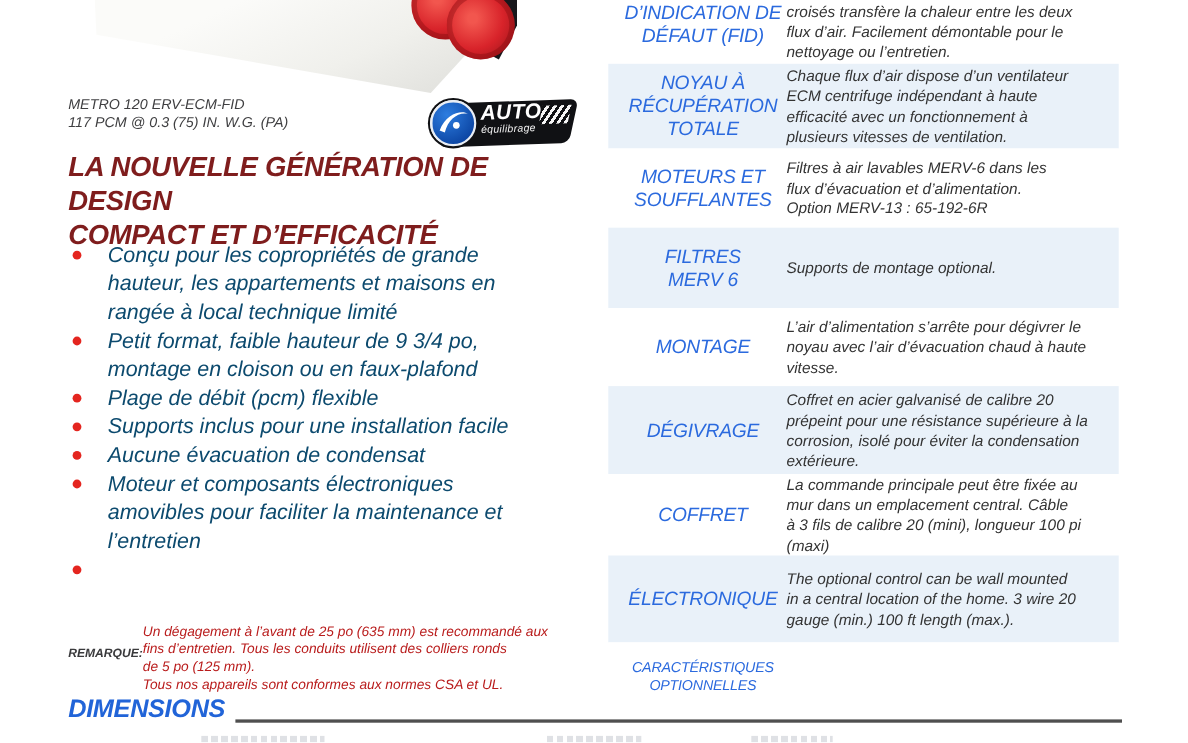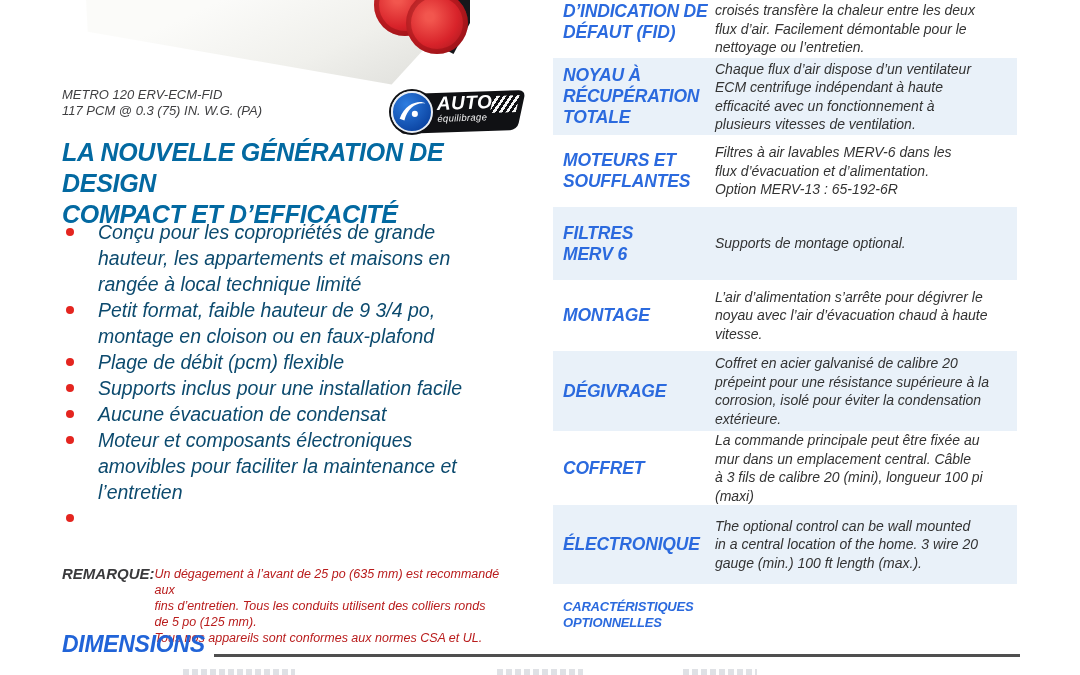--- a/index.html
+++ b/index.html
@@ -35,49 +35,49 @@
     background:repeating-linear-gradient(115deg, transparent 0 3px, #f5f5f5 3px 6px); }
   .badge-text { position:absolute; left:46px; top:4px; transform:rotate(-2deg); color:#fff; font-style:italic; }
   .badge-title { font-size:19px; font-weight:bold; letter-spacing:.5px; line-height:19px; }
   .badge-subtitle { font-size:9.5px; line-height:11px; letter-spacing:.3px; color:#f2f2f2; }
   .badge-logo { position:absolute; left:0; top:2px; width:42px; height:42px; border-radius:50%;
     background:radial-gradient(circle at 35% 30%, #2d7de0, #0d47a5 75%);
     border:2px solid #e9eef5; box-shadow:0 0 0 2px #101114; }
   .badge-logo svg { width:100%; height:100%; }
 
   
-  .headline { position:absolute; left:62px; top:137px; width:480px; color:#0369a1;
+  .headline { position:absolute; left:62px; top:137px; width:480px; color:#7f1d1d;
     font-size:25px; font-weight:bold; font-style:italic; line-height:31px; letter-spacing:-.3px; }
   .features { position:absolute; left:62px; top:219px; width:468px; margin:0; padding:0; list-style:none; }
   .features li { display:flex; align-items:flex-start; font-style:italic; font-size:19.5px; line-height:26px; color:#0c4a6e; }
   .bullet-dot { flex:0 0 8px; width:8px; height:8px; border-radius:50%; background:#e4251f; margin:9px 24px 0 4px; }
 
   
   .note { position:absolute; left:62px; top:566px; width:460px; display:flex; font-style:italic; }
-  .note-label { flex:0 0 60px; font-size:15px; font-weight:bold; line-height:16px; color:#3a3a3c; }
+  .note-label { flex:0 0 60px; font-size:11px; font-weight:bold; line-height:16px; color:#3a3a3c;margin-top:20px; }
   .note-text { font-size:12.5px; line-height:16px; color:#b91c1c; }
 
   
   .dim-title { position:absolute; left:62px; top:631px; color:#2164d8; font-size:23px; font-weight:bold; font-style:italic; letter-spacing:-.3px; }
   .dim-rule { position:absolute; left:214px; top:654px; width:806px; height:3px; background:#4f4f4f; }
 
   
   .stub { position:absolute; top:669px; height:6px;
     background:repeating-linear-gradient(90deg,#dfe1e5 0 6px, transparent 6px 9px); }
   .stub-1 { left:183px; width:112px; }
   .stub-2 { left:497px; width:86px; }
   .stub-3 { left:683px; width:74px; }
 
   
   .spec-table { position:absolute; left:553px; top:0; width:464px; }
   .spec-row { display:flex; align-items:center; background:#fff; }
   .spec-row.alt { background:#e9f1f9; }
   .spec-row.cut-top { align-items:flex-start; padding-top:1px; }
   .spec-label { flex:0 0 162px; padding-left:10px; color:#2b6ade;
-    font-size:17.5px; font-weight:bold; font-style:italic; line-height:21px; letter-spacing:-.2px; }
+    font-size:17.5px; font-weight:normal; font-style:italic; line-height:21px; letter-spacing:-.2px;text-align:center; }
   .spec-label.small { font-size:13px; line-height:16px; }
   .spec-desc { flex:1; padding-right:6px; font-size:14px; font-style:italic; line-height:18.5px; color:#333; }
 </style>
 </head>
 <body>
 
 <div class="page">
 
   <div class="product-photo">
     <div class="unit-box"></div>

